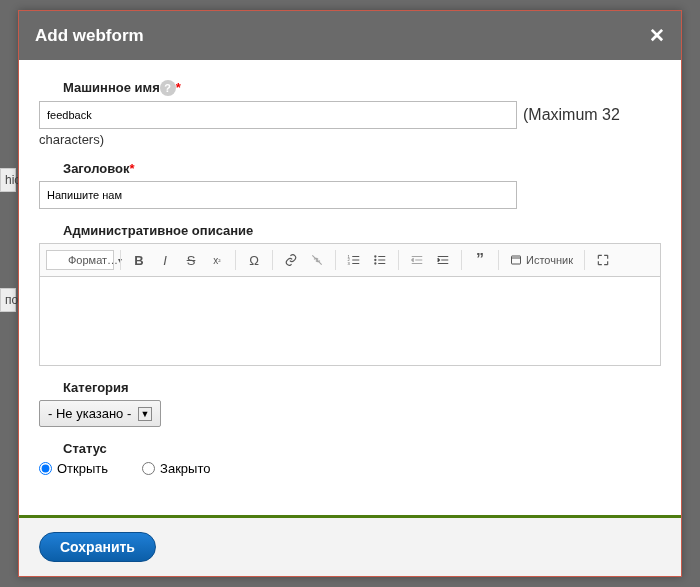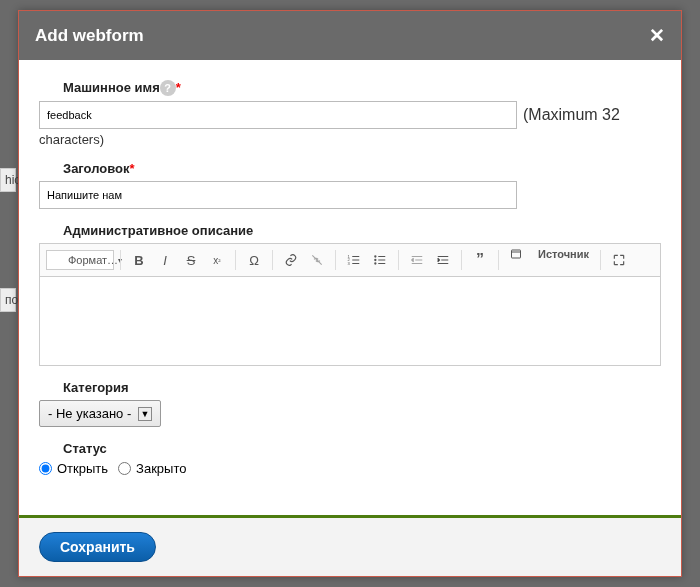--- a/index.html
+++ b/index.html
@@ -123,27 +123,27 @@
     align-items: center;
     justify-content: center;
     cursor: pointer;
     color: #555;
     font-size: 13px;
     border-radius: 2px;
   }
   .tb-btn svg { width: 14px; height: 14px; }
   .tb-source {
     display: inline-flex;
-    gap: 16px;
+    align-items: center;
+    gap: 4px;
     padding: 0 5px;
     height: 24px;
     cursor: pointer;
     font-size: 11px;
     color: #555;
-    font-weight: bold;
   }
   .editor-body {
     background: #fff;
     height: 88px;
     border-top: none;
   }
   .select {
     border: 1px solid #999;
     background: linear-gradient(#f6f6f6,#e7e7e7);
     padding: 5px 8px;
@@ -158,21 +158,21 @@
   .select .arrow {
     border: 1px solid #888;
     width: 14px;
     height: 14px;
     display: flex;
     align-items: center;
     justify-content: center;
     font-size: 9px;
     background: #eee;
   }
-  .radio-row { display: flex; gap: 10px; align-items: center; margin-top: 4px;}
+  .radio-row { display: flex; gap: 34px; align-items: center; margin-top: 4px;}
   .radio-item { display: flex; align-items: center; gap: 5px; font-size: 13px; }
   input[type=radio] { margin: 0; }
   .modal-footer {
     background: #f3f3f3;
     padding: 14px 20px;
     border-top: 3px solid #4d7c0f;
   }
   .save-btn {
     background: linear-gradient(#1f7fd6, #0b5ea8);
     color: #fff;

